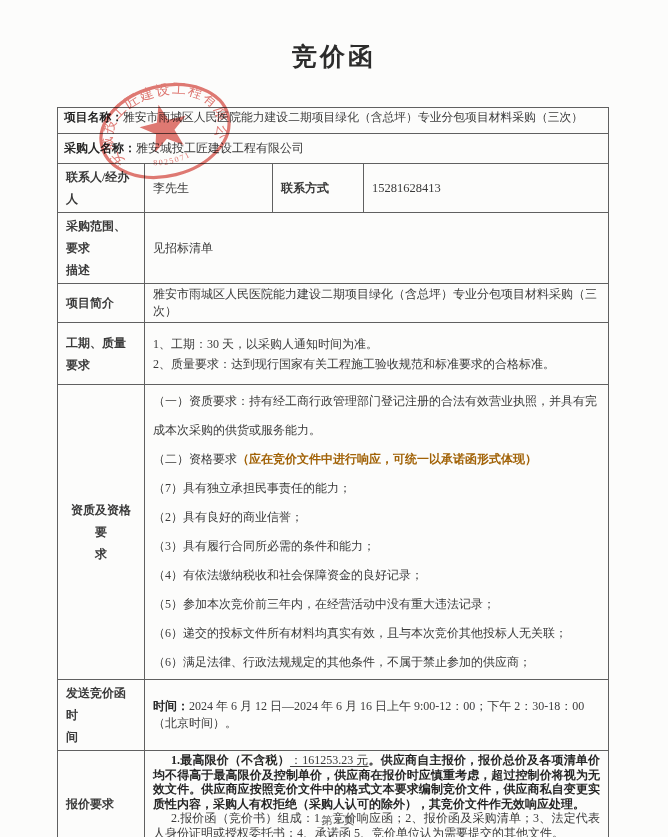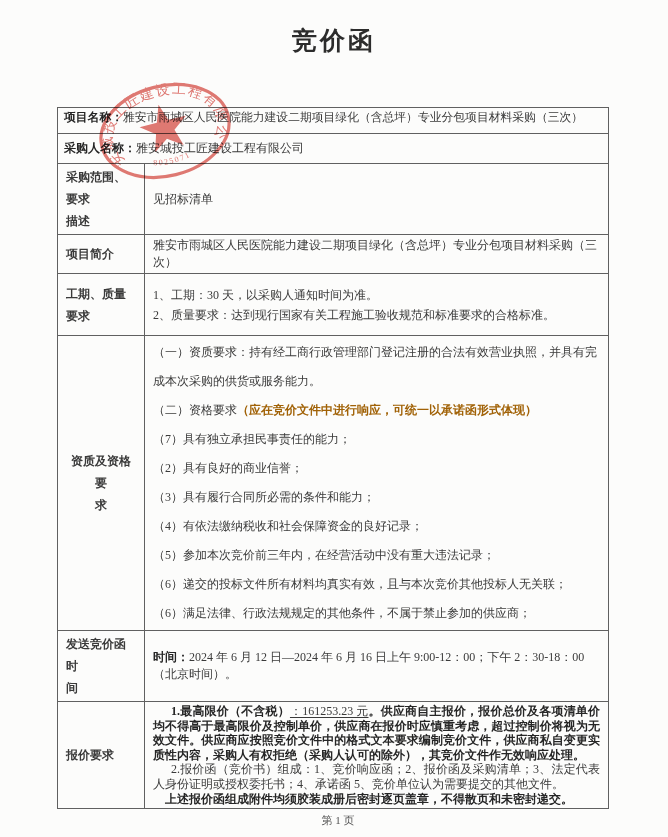--- a/index.html
+++ b/index.html
@@ -4,21 +4,21 @@
 <style>
   html,body { margin:0; padding:0; background:#e8e8e8; }
   .page {
     position:relative; width:668px; height:837px; margin:0 auto;
     background:#fcfcfb; overflow:hidden;
     font-family:"Liberation Serif","DejaVu Serif",serif;
     color:#3a3a3a;
   }
   .title {
     text-align:center; padding-top:24px; font-size:25px; font-weight:bold;
-    letter-spacing:3px; color:#2c2c2c;
+    letter-spacing:3px; color:#2c2c2c;margin-top:16px;
   }
   .intro {
     margin:5px 43px 0 47px; font-size:13.5px; line-height:17px;
     text-indent:2em; text-align:justify; color:#3c3c3c;
   }
   table.doc {
     position:absolute; left:57px; top:107px; width:551px;
     border-collapse:collapse; table-layout:fixed;
   }
   table.doc td {
@@ -70,20 +70,26 @@
         <col style="width:91px">
         <col style="width:245px">
     </colgroup>
     <tbody>
       <tr class="r-project">
         <td colspan="4"><span class="inline-lbl">项目名称：</span><span>雅安市雨城区人民医院能力建设二期项目绿化（含总坪）专业分包项目材料采购（三次）</span></td>
       </tr>
       <tr class="r-buyer" style="height:30px">
         <td colspan="4"><span class="inline-lbl">采购人名称：</span><span>雅安城投工匠建设工程有限公司</span></td>
       </tr>
+      <tr style="height:32px">
+        <td class="lbl">联系人/经办人</td>
+        <td>李先生</td>
+        <td class="lbl">联系方式</td>
+        <td style="font-size:12.5px">15281628413</td>
+      </tr>
       <tr style="height:54px">
         <td class="lbl">采购范围、要求
 描述</td>
         <td colspan="3" class="v-scope">见招标清单</td>
       </tr>
       <tr style="height:28px">
         <td class="lbl">项目简介</td>
         <td colspan="3" class="v-brief">雅安市雨城区人民医院能力建设二期项目绿化（含总坪）专业分包项目材料采购（三次）</td>
       </tr>
       <tr style="height:62px">

